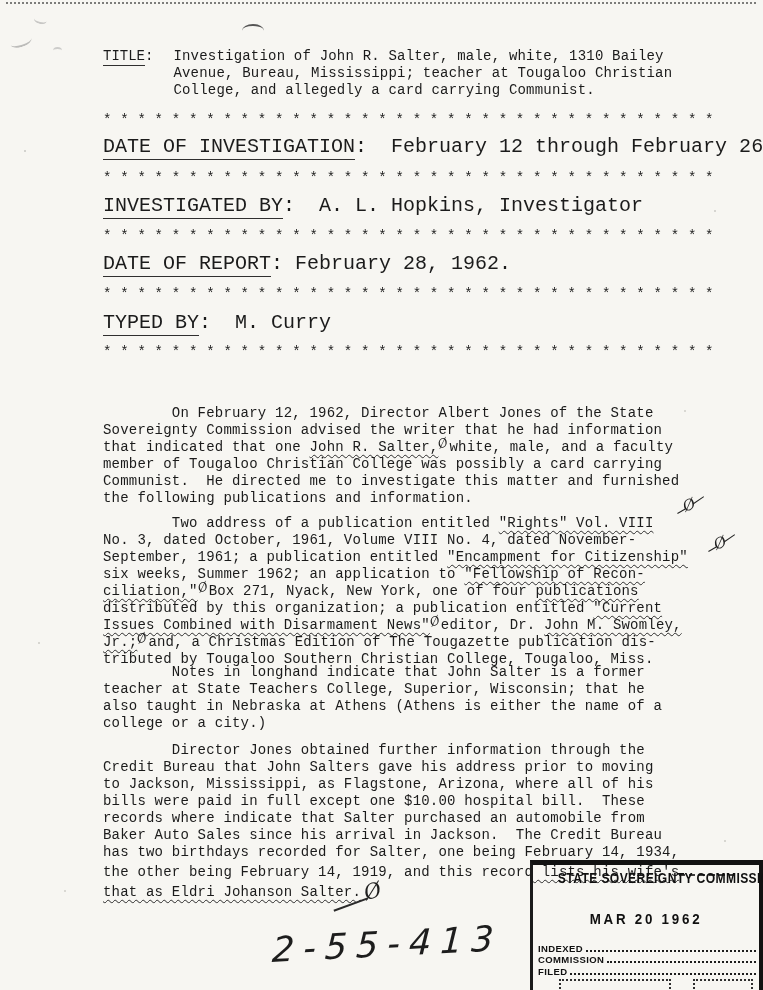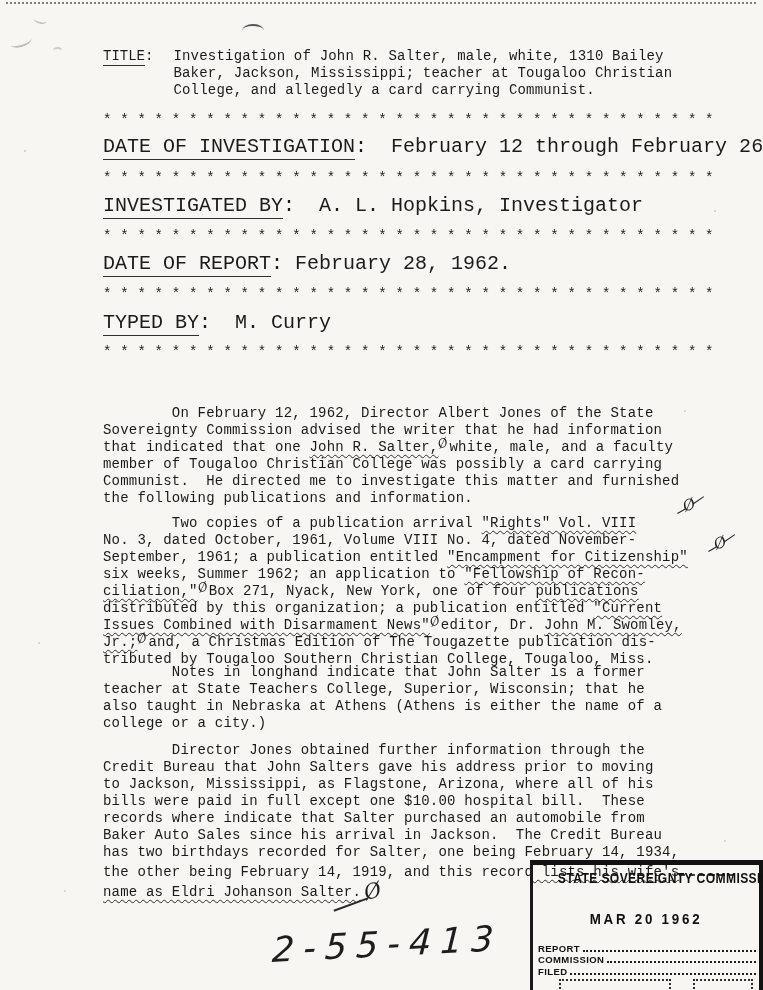--- a/index.html
+++ b/index.html
@@ -78,21 +78,21 @@
   <div class="smudge1"></div>
   <div class="smudge2"></div>
   <div class="smudge3"></div>
   <div class="breve"></div>
   <div class="speckles"></div>
 
   <div class="titleblock">
     <div class="titlelabelwrap"><span class="lbl">TITLE</span><span>:</span></div>
     <div class="titlelines">
         <div class="line"><span>Investigation of John R. Salter, male, white, 1310 Bailey</span></div>
-        <div class="line"><span>Baker, Jackson, Mississippi; teacher at Tougaloo Christian</span></div>
+        <div class="line"><span>Avenue, Bureau, Mississippi; teacher at Tougaloo Christian</span></div>
         <div class="line"><span>College, and allegedly a card carrying Communist.</span></div>
       </div>
   </div>
 
   <div class="sep sep1">* * * * * * * * * * * * * * * * * * * * * * * * * * * * * * * * * * * *</div>
   <div class="sep sep2">* * * * * * * * * * * * * * * * * * * * * * * * * * * * * * * * * * * *</div>
   <div class="sep sep3">* * * * * * * * * * * * * * * * * * * * * * * * * * * * * * * * * * * *</div>
   <div class="sep sep4">* * * * * * * * * * * * * * * * * * * * * * * * * * * * * * * * * * * *</div>
   <div class="sep sep5">* * * * * * * * * * * * * * * * * * * * * * * * * * * * * * * * * * * *</div>
 
@@ -103,21 +103,21 @@
 
   <div class="para para0">
       <div class="line"><span>        On February 12, 1962, Director Albert Jones of the State</span></div>
       <div class="line"><span>Sovereignty Commission advised the writer that he had information</span></div>
       <div class="line"><span>that indicated that one </span><span class="wavy">John R. Salter,</span><span class="mark">Ø</span><span>white, male, and a faculty</span></div>
       <div class="line"><span>member of Tougaloo Christian College was possibly a card carrying</span></div>
       <div class="line"><span>Communist.  He directed me to investigate this matter and furnished</span></div>
       <div class="line"><span>the following publications and information.</span></div>
     </div>
   <div class="para para1">
-      <div class="line"><span>        Two copies of a publication arrival </span><span class="wavy">"Rights" Vol. VIII</span></div>
+      <div class="line"><span>        Two address of a publication entitled </span><span class="wavy">"Rights" Vol. VIII</span></div>
       <div class="line"><span>No. 3, dated October, 1961, Volume VIII No. 4, dated November-</span></div>
       <div class="line"><span>September, 1961; a publication entitled </span><span class="wavy">"Encampment for Citizenship"</span></div>
       <div class="line"><span>six weeks, Summer 1962; an application to </span><span class="wavy">"Fellowship of Recon-</span></div>
       <div class="line"><span class="wavy">ciliation,"</span><span class="mark">Ø</span><span>Box 271, Nyack, New York, one of four </span><span class="wavy">publications</span></div>
       <div class="line"><span>distributed by this organization; a publication entitled </span><span class="wavy">"Current</span></div>
       <div class="line"><span class="wavy">Issues Combined with Disarmament News"</span><span class="mark">Ø</span><span>editor, Dr. </span><span class="wavy">John M. Swomley,</span></div>
       <div class="line"><span class="wavy">Jr.;</span><span class="mark">Ø</span><span>and, a Christmas Edition of The Tougazette publication dis-</span></div>
       <div class="line"><span>tributed by Tougaloo Southern Christian College, Tougaloo, Miss.</span></div>
     </div>
   <div class="para para2">
@@ -128,34 +128,34 @@
     </div>
   <div class="para para3">
       <div class="line"><span>        Director Jones obtained further information through the</span></div>
       <div class="line"><span>Credit Bureau that John Salters gave his address prior to moving</span></div>
       <div class="line"><span>to Jackson, Mississippi, as Flagstone, Arizona, where all of his</span></div>
       <div class="line"><span>bills were paid in full except one $10.00 hospital bill.  These</span></div>
       <div class="line"><span>records where indicate that Salter purchased an automobile from</span></div>
       <div class="line"><span>Baker Auto Sales since his arrival in Jackson.  The Credit Bureau</span></div>
       <div class="line"><span>has two birthdays recorded for Salter, one being February 14, 1934,</span></div>
       <div class="line"><span>the other being February 14, 1919, and this record</span><span class="wavy"> lists his wife's</span><span class="trail"></span></div>
-      <div class="line"><span class="wavy">name as Eldri Johanson Salter.</span><span class="flourish">Ø</span></div>
+      <div class="line"><span class="wavy">that as Eldri Johanson Salter.</span><span class="flourish">Ø</span></div>
     </div>
 
   <span class="mm mm1">Ø</span>
   <span class="mm mm2">Ø</span>
 
   <div class="casenum">2-55-413</div>
 
   <div class="stamp">
     <div class="stamp-agency">STATE SOVEREIGNTY COMMISSION</div>
     <div class="stamp-date">MAR 20 1962</div>
     <div class="stamp-rows">
         <div class="srow">
-          <span class="srl">REPORT</span>
+          <span class="srl">INDEXED</span>
           <div class="leader"></div>
         </div>
         <div class="srow">
           <span class="srl">COMMISSION</span>
           <div class="leader"></div>
         </div>
         <div class="srow">
           <span class="srl">FILED</span>
           <div class="leader"></div>
         </div>

